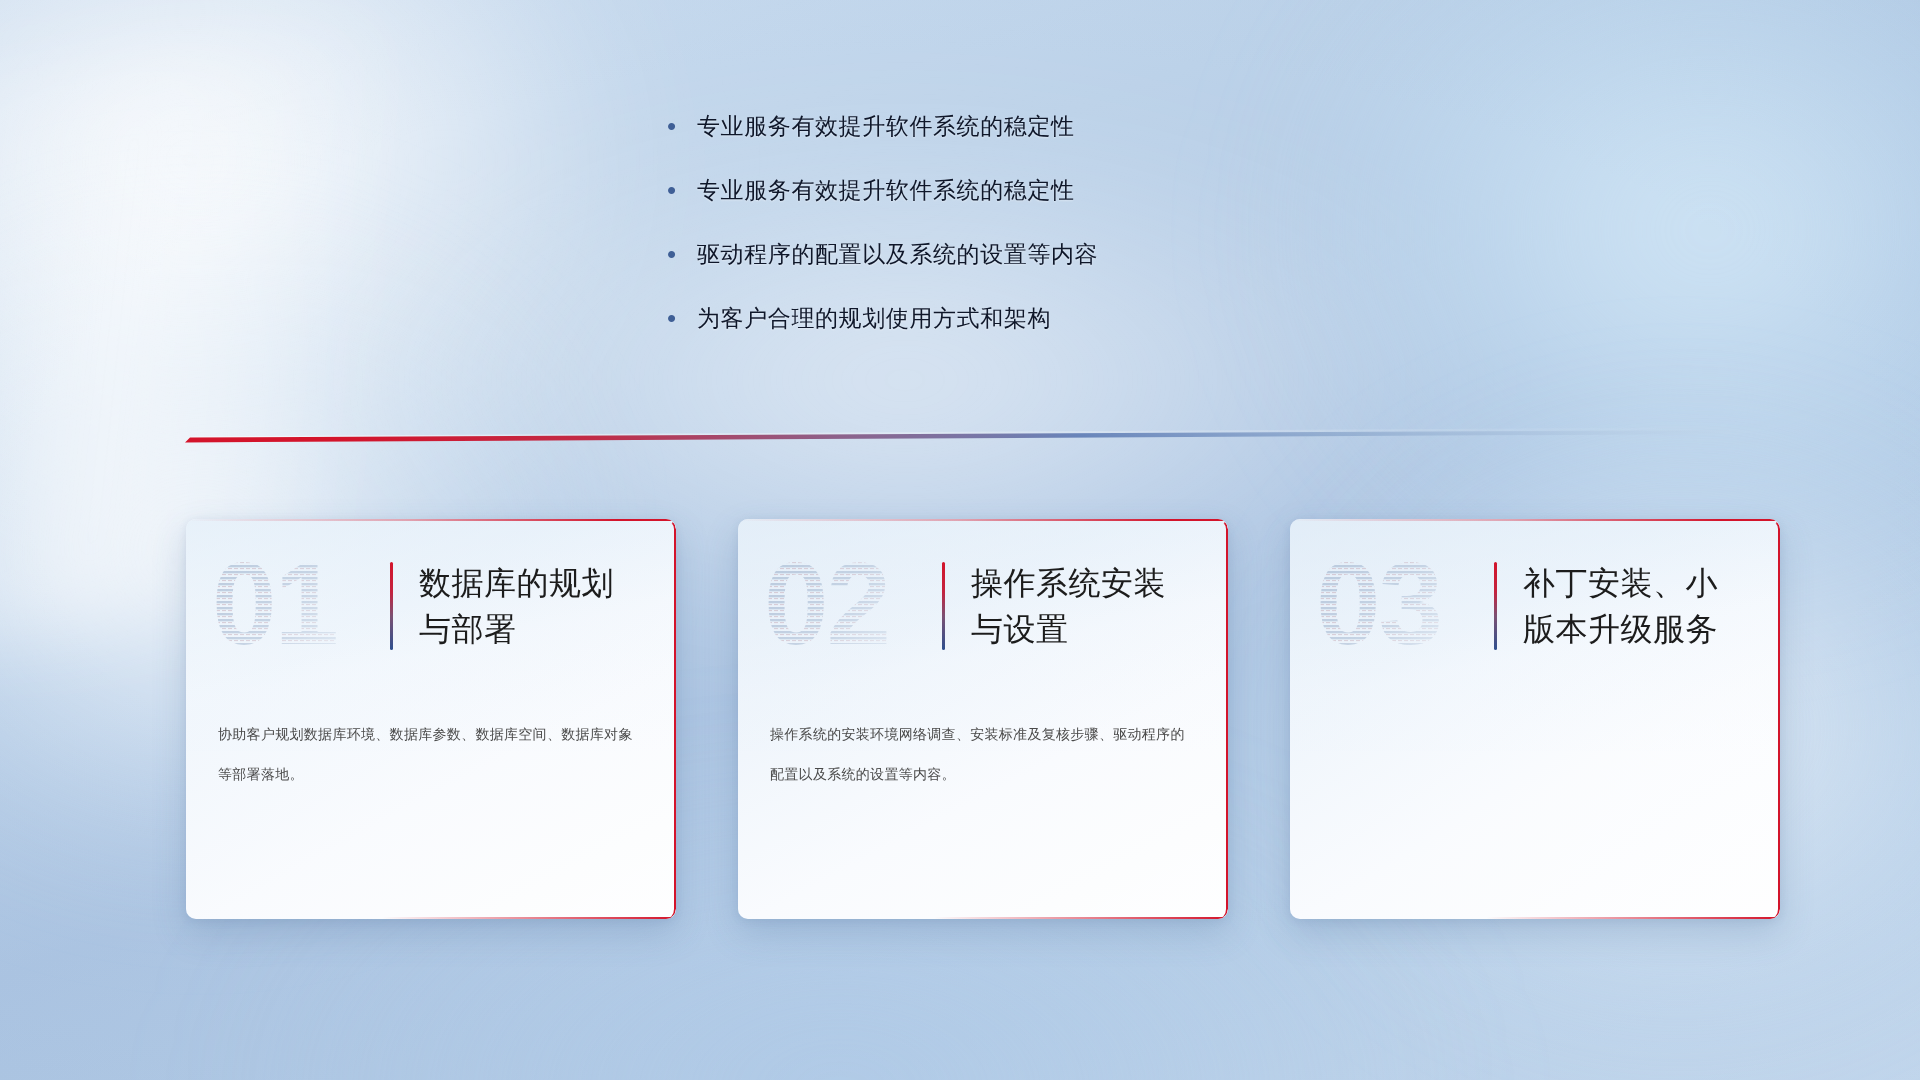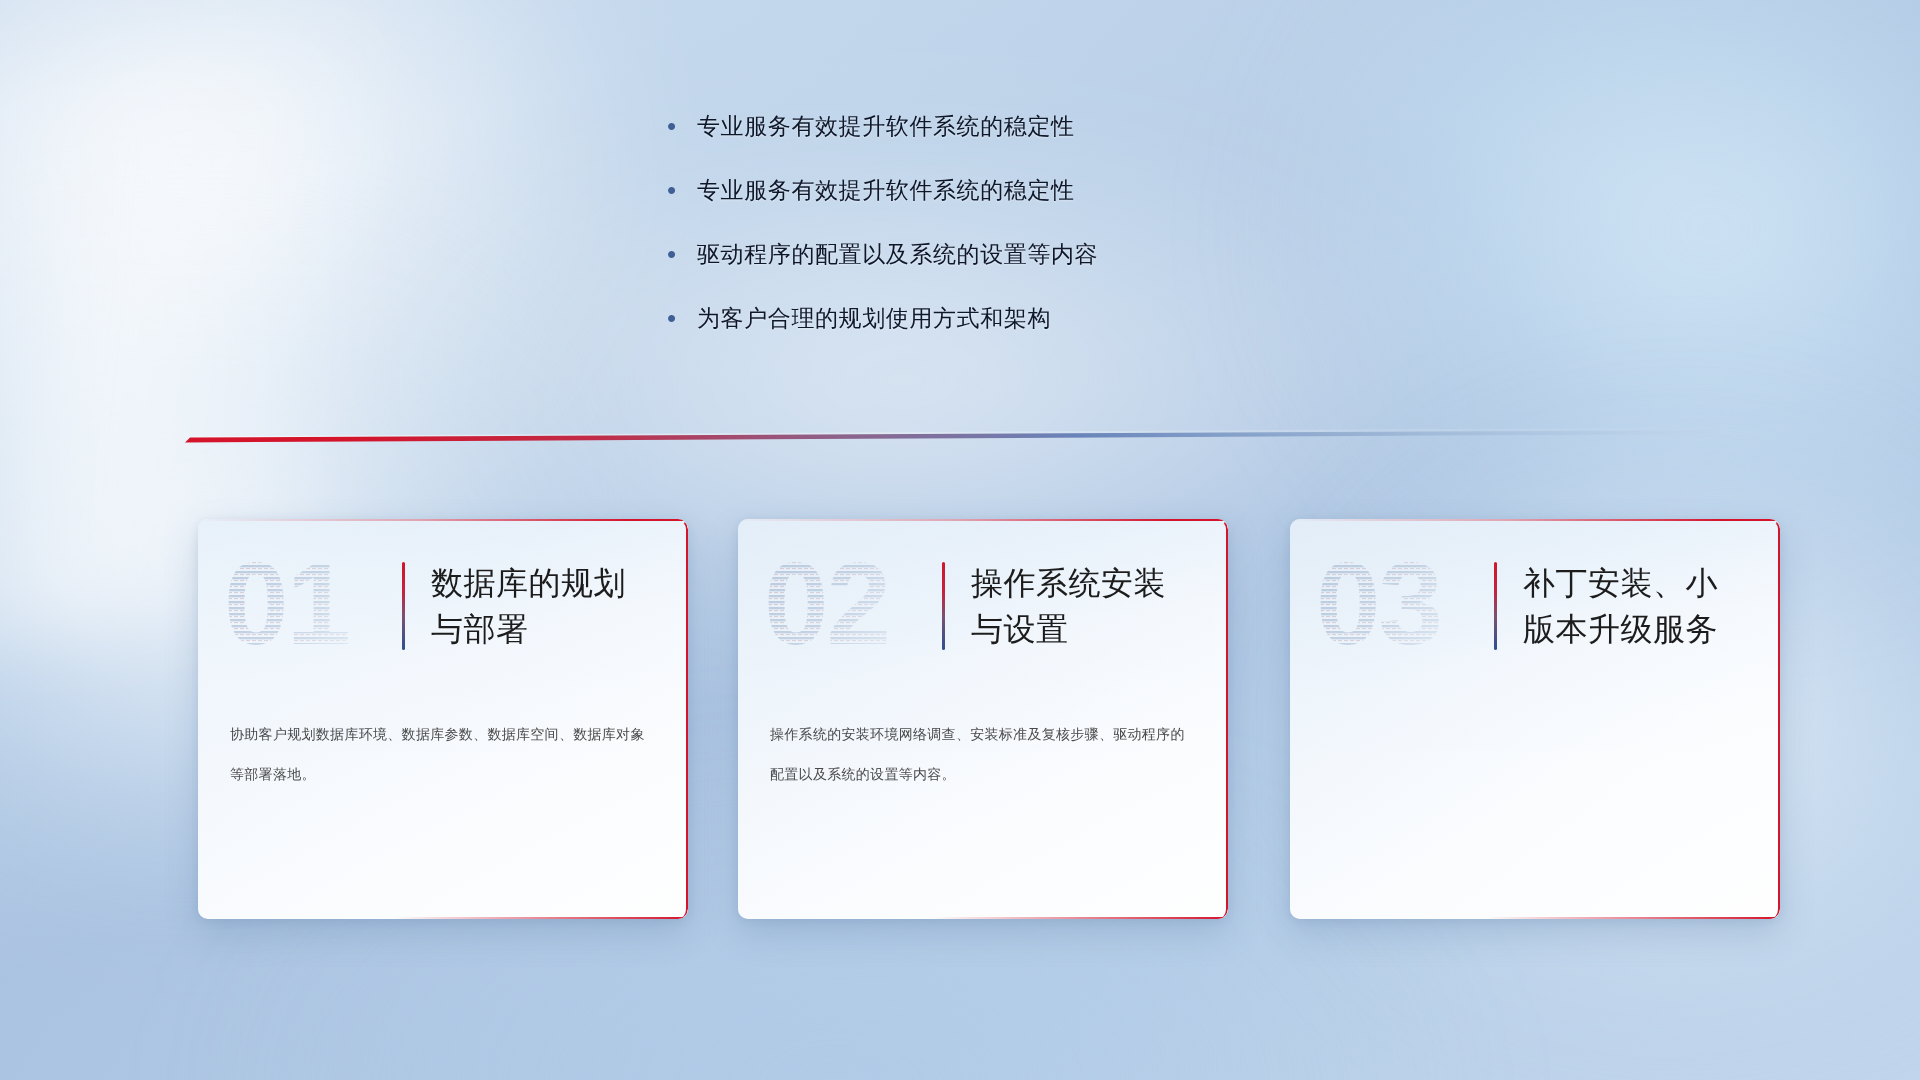--- a/index.html
+++ b/index.html
@@ -72,21 +72,21 @@
     position:absolute; top:0; width:490px; height:400px;
     border-radius:10px;
     background:linear-gradient(152deg,
         rgba(255,255,255,.80) 0%,
         rgba(246,250,254,.90) 30%,
         rgba(252,253,255,.96) 62%,
         rgba(255,255,255,.99) 100%);
     box-shadow:0 14px 34px rgba(70,105,150,.22), 0 2px 8px rgba(70,105,150,.12);
     overflow:hidden;
   }
-  .card-1 { left:12px; }
+  .card-1 { left:0; }
   .card-2 { left:552px; }
   .card-3 { left:1104px; }
   
   .card-accent {
     position:absolute; inset:0; border-radius:10px; pointer-events:none;
     border-right:2px solid #d3142b;
     border-top:2px solid transparent;
     -webkit-mask-image:linear-gradient(to right, rgba(0,0,0,0) 0%, rgba(0,0,0,0) 18%, rgba(0,0,0,1) 62%, rgba(0,0,0,1) 100%);
             mask-image:linear-gradient(to right, rgba(0,0,0,0) 0%, rgba(0,0,0,0) 18%, rgba(0,0,0,1) 62%, rgba(0,0,0,1) 100%);
   }

